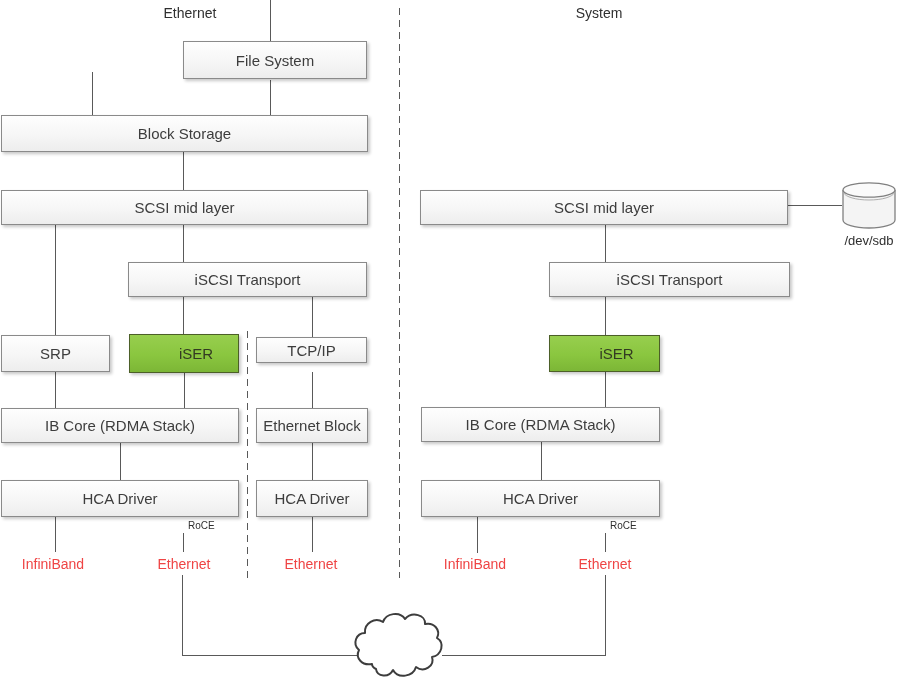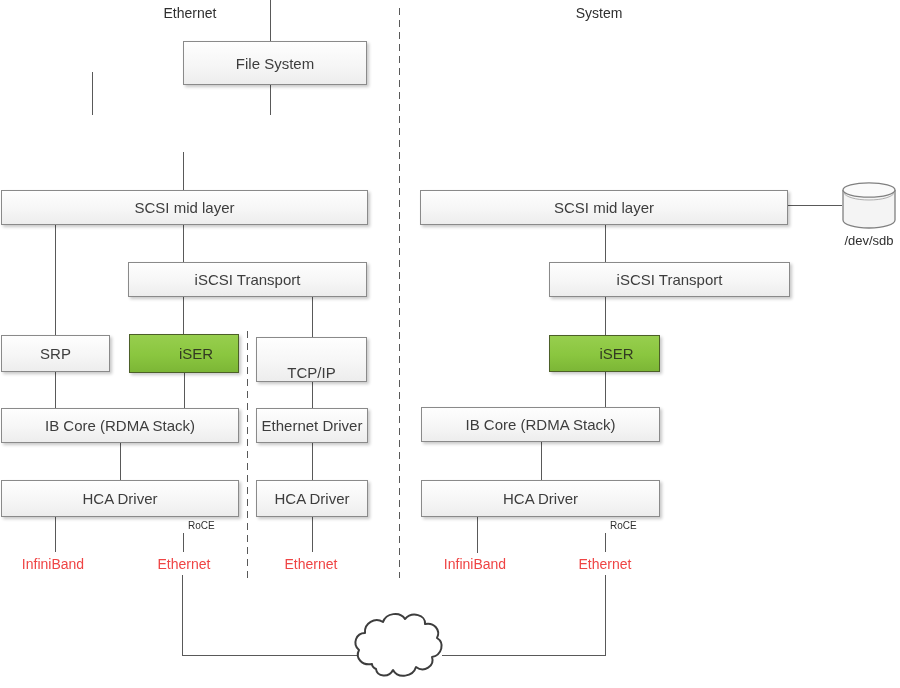--- a/index.html
+++ b/index.html
@@ -65,43 +65,46 @@
   <div class="vline" style="left:541px;top:442px;height:38px;"></div>
   <div class="vline" style="left:477px;top:517px;height:36px;"></div>
   <div class="vline" style="left:605px;top:533px;height:19px;"></div>
   <div class="hline" style="left:788px;top:205px;width:54px;"></div>
 
   <div class="vline" style="left:182px;top:575px;height:80px;"></div>
   <div class="hline" style="left:182px;top:655px;width:176px;"></div>
   <div class="vline" style="left:605px;top:575px;height:80px;"></div>
   <div class="hline" style="left:442px;top:655px;width:164px;"></div>
 
-  <div class="box" style="left:183px;top:41px;width:184px;height:44px;">
+  <div class="box" style="left:183px;top:41px;width:184px;height:38px;">
       <span>File System</span>
+    </div>
+  <div class="box" style="left:1px;top:115px;width:367px;height:37px;">
+      <span>Block Storage</span>
     </div>
   <div class="box" style="left:1px;top:190px;width:367px;height:35px;">
       <span>SCSI mid layer</span>
     </div>
   <div class="box" style="left:128px;top:262px;width:239px;height:35px;">
       <span>iSCSI Transport</span>
     </div>
   <div class="box" style="left:1px;top:335px;width:109px;height:37px;">
       <span>SRP</span>
     </div>
   <div class="box green" style="left:129px;top:334px;width:110px;height:39px;">
       <span>iSER</span>
     </div>
-  <div class="box" style="left:256px;top:337px;width:111px;height:45px;align-items:flex-end;">
+  <div class="box" style="left:256px;top:337px;width:111px;height:26px;">
       <span>TCP/IP</span>
     </div>
   <div class="box" style="left:1px;top:408px;width:238px;height:35px;">
       <span>IB Core (RDMA Stack)</span>
     </div>
   <div class="box" style="left:256px;top:408px;width:112px;height:35px;">
-      <span>Ethernet Driver</span>
+      <span>Ethernet Block</span>
     </div>
   <div class="box" style="left:1px;top:480px;width:238px;height:37px;">
       <span>HCA Driver</span>
     </div>
   <div class="box" style="left:256px;top:480px;width:112px;height:37px;">
       <span>HCA Driver</span>
     </div>
 
   <div class="box" style="left:420px;top:190px;width:368px;height:35px;">
       <span>SCSI mid layer</span>

